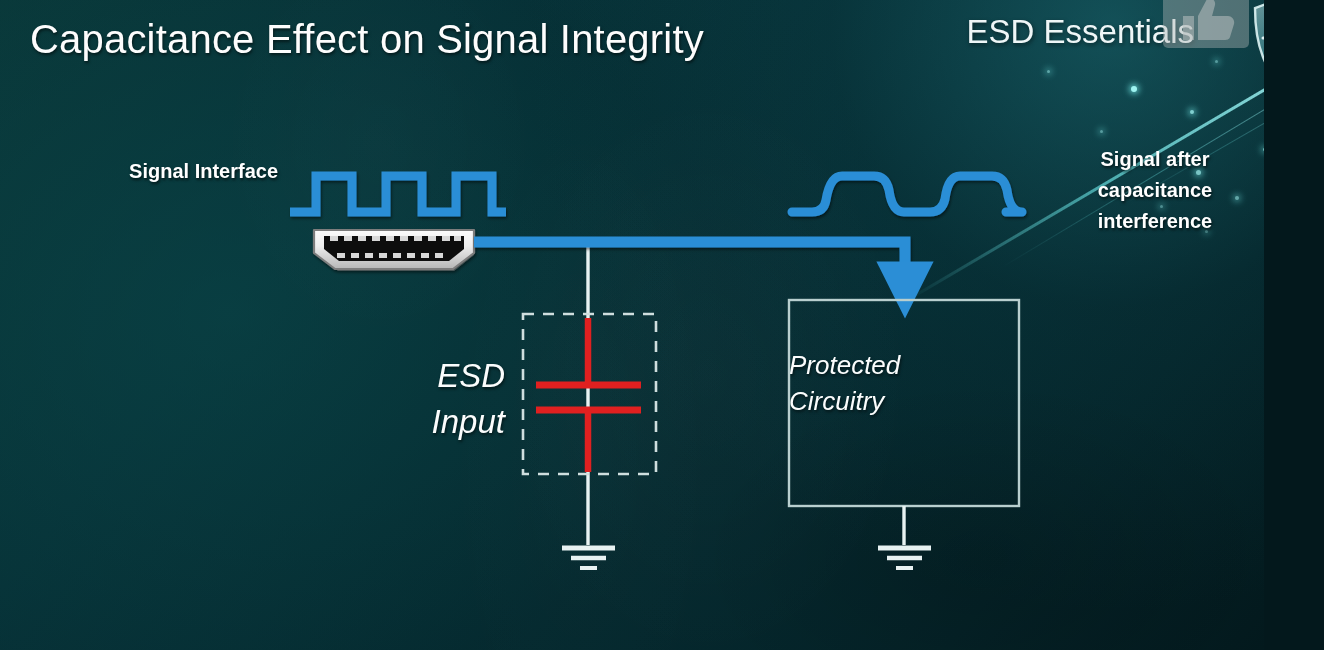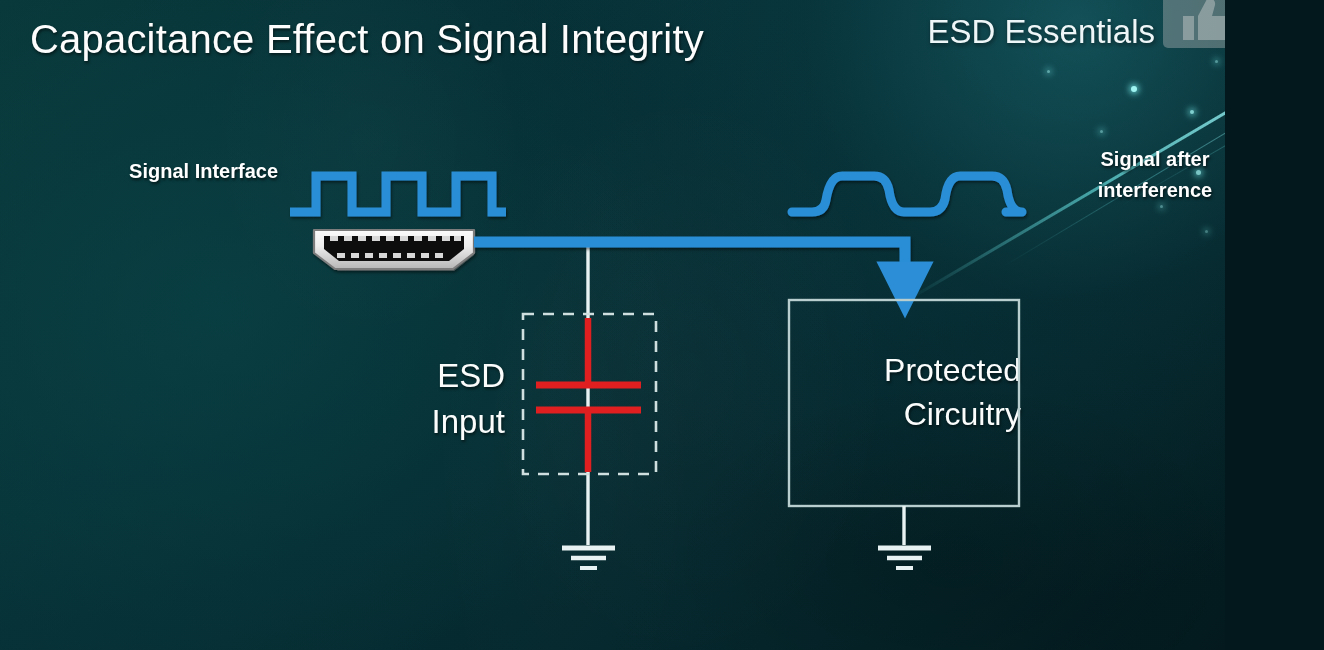--- a/index.html
+++ b/index.html
@@ -8,20 +8,21 @@
   }
   #slide {
     position: relative;
     width: 1225px; height: 650px;
     overflow: hidden;
     font-family: "Liberation Sans", sans-serif;
     background:
       radial-gradient(circle at 88% 4%, rgba(40,140,150,0.40) 0%, rgba(20,90,100,0.16) 22%, rgba(0,0,0,0) 46%),
       radial-gradient(ellipse 900px 700px at 18% 48%, rgba(10,70,72,0.55) 0%, rgba(5,40,44,0.15) 55%, rgba(0,0,0,0) 78%),
       linear-gradient(128deg, #0a3b3c 0%, #07343a 26%, #052a30 58%, #042227 82%, #03191d 100%);
+    padding-left: 39px;
   }
   
   #slide::before {
     content: "";
     position: absolute; inset: 0;
     background:
       radial-gradient(ellipse 300px 420px at 56% 58%, rgba(255,255,255,0.022), rgba(0,0,0,0) 70%),
       radial-gradient(ellipse 240px 300px at 30% 22%, rgba(255,255,255,0.015), rgba(0,0,0,0) 70%),
       radial-gradient(ellipse 420px 260px at 78% 86%, rgba(0,0,0,0.15), rgba(0,0,0,0) 70%),
       radial-gradient(ellipse 200px 520px at 46% 70%, rgba(255,255,255,0.012), rgba(0,0,0,0) 72%);
@@ -79,25 +80,26 @@
     text-shadow: 1px 2px 3px rgba(0,0,0,0.65);
   }
   #label-input { left: 20px; top: 156px; width: 258px; text-align: right; }
   #label-output { left: 1025px; top: 144px; width: 260px; text-align: center; }
 
   .circ-label {
     position: absolute;
     font-size: 33px; font-weight: 300; line-height: 1.38;
     color: #fbfdfd;
     text-shadow: 1px 2px 3px rgba(0,0,0,0.55);
+    font-style: italic;
   }
   #label-esd { left: 355px; top: 353px; width: 150px; text-align: right; }
   #label-protected {
     left: 789px; top: 348px; width: 232px;
-    text-align: right; font-size: 32px;
+    text-align: left; font-size: 26px;
   }
 
   
   svg.layer {
     position: absolute; left: 0; top: 0;
     width: 1324px; height: 650px;
     overflow: visible;
   }
 </style>
 </head>
@@ -142,20 +144,21 @@
     <path d="M37 2 L70 14 C70 52 60 78 37 98 C14 78 4 52 4 14 Z" fill="url(#shg)" stroke="#e6fbfb" stroke-width="2.4" stroke-opacity=".85"></path>
     <path d="M12 44 h18 l6 -26 l8 52 l6 -26 h12" fill="none" stroke="#f2feff" stroke-width="3" stroke-opacity=".9" stroke-linejoin="round" stroke-linecap="round"></path>
   </svg>
 
   <div class="side-label" id="label-input">
     <div>Signal Interface</div>
   </div>
 
   <div class="side-label" id="label-output">
     <div>Signal after</div>
+    <div>capacitance</div>
     <div>interference</div>
   </div>
 
   <div class="circ-label" id="label-esd">
     <div>ESD</div>
     <div>Input</div>
   </div>
 
   <div class="circ-label" id="label-protected">
     <div>Protected</div>

